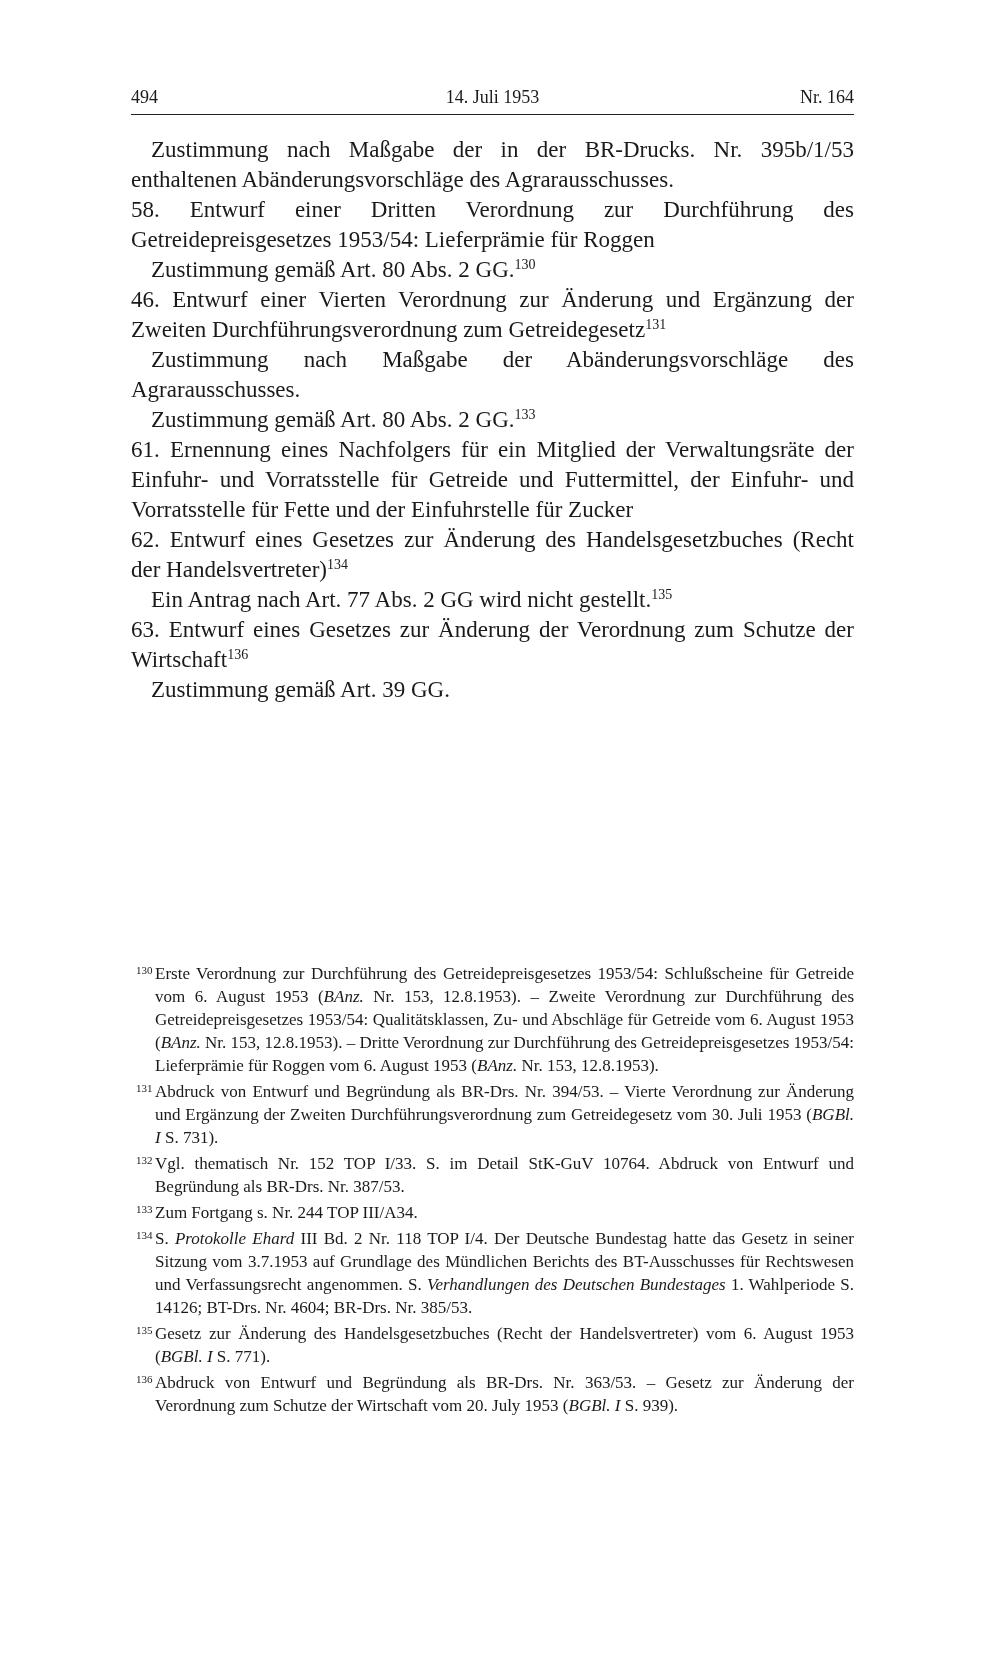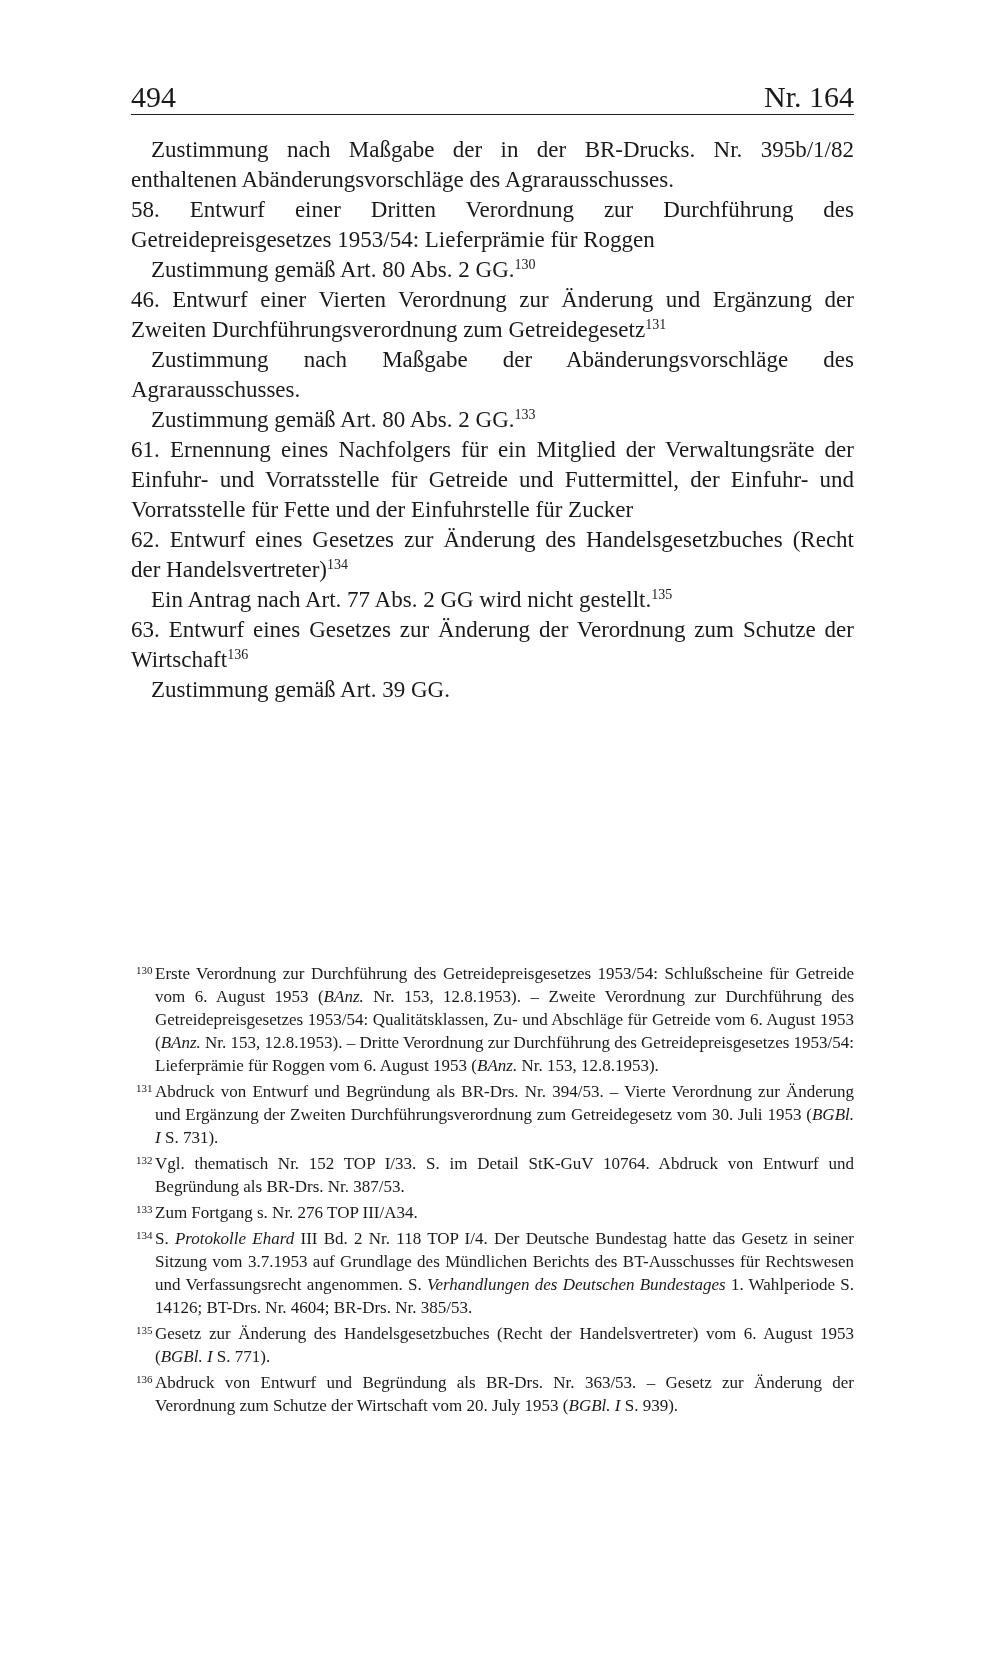--- a/index.html
+++ b/index.html
@@ -1,56 +1,57 @@
 <!DOCTYPE html>
 <html><head>
 <meta charset="utf-8">
 <style>
   html, body { margin: 0; padding: 0; background: #ffffff; }
   body { width: 1000px; height: 1666px; position: relative; overflow: hidden;
          font-family: "Liberation Serif", "DejaVu Serif", serif; color: #1a1a1a; }
   .header { position: absolute; left: 131px; top: 84px; width: 723px; height: 30px;
-            border-bottom: 1px solid #222; font-size: 30px; }
+            border-bottom: 1px solid #222; font-size: 18px; }
   .header span { position: absolute; top: 0; line-height: 26px; }
   .hl { left: 0; }
   .hc { left: 0; right: 0; text-align: center; }
   .hr { right: 0; font-family: Liberation Serif, serif; }
   .main { position: absolute; left: 131px; top: 135px; width: 723px; font-size: 23px; line-height: 30px; text-align: justify; }
   .main p { margin: 0; }
   .item { text-indent: 0; }
   .res { text-indent: 20px; }
   sup { font-size: 14px; vertical-align: 8px; line-height: 0; }
   .notes { position: absolute; left: 131px; top: 962px; width: 723px; font-size: 17px; line-height: 23px; text-align: justify; }
   .fn { position: relative; padding-left: 24px; margin: 0 0 3px 0; }
   .fn .num { position: absolute; left: 5px; top: 0; font-size: 11px; line-height: 16px; }
   i { font-style: italic; margin-top: 31px; }
 </style>
 </head>
 <body>
 
 <div class="header">
   <span class="hl">494</span>
+  <span class="hc">14. Juli 1953</span>
   <span class="hr">Nr. 164</span>
 </div>
 
 <div class="main" id="main">
-    <p class="res"><span>Zustimmung nach Maßgabe der in der BR-Drucks. Nr. 395b/1/82 enthaltenen Abänderungsvorschläge des Agrarausschusses.</span></p>
+    <p class="res"><span>Zustimmung nach Maßgabe der in der BR-Drucks. Nr. 395b/1/53 enthaltenen Abänderungsvorschläge des Agrarausschusses.</span></p>
     <p class="item"><span>58. Entwurf einer Dritten Verordnung zur Durchführung des Getreidepreisgesetzes 1953/54: Lieferprämie für Roggen</span></p>
     <p class="res"><span>Zustimmung gemäß Art. 80 Abs. 2 GG.</span><sup>130</sup></p>
     <p class="item"><span>46. Entwurf einer Vierten Verordnung zur Änderung und Ergänzung der Zweiten Durchführungsverordnung zum Getreidegesetz</span><sup>131</sup></p>
     <p class="res"><span>Zustimmung nach Maßgabe der Abänderungsvorschläge des Agrarausschusses.</span></p>
     <p class="res"><span>Zustimmung gemäß Art. 80 Abs. 2 GG.</span><sup>133</sup></p>
     <p class="item"><span>61. Ernennung eines Nachfolgers für ein Mitglied der Verwaltungsräte der Einfuhr- und Vorratsstelle für Getreide und Futtermittel, der Einfuhr- und Vorratsstelle für Fette und der Einfuhrstelle für Zucker</span></p>
     <p class="item"><span>62. Entwurf eines Gesetzes zur Änderung des Handelsgesetzbuches (Recht der Handelsvertreter)</span><sup>134</sup></p>
     <p class="res"><span>Ein Antrag nach Art. 77 Abs. 2 GG wird nicht gestellt.</span><sup>135</sup></p>
     <p class="item"><span>63. Entwurf eines Gesetzes zur Änderung der Verordnung zum Schutze der Wirtschaft</span><sup>136</sup></p>
     <p class="res"><span>Zustimmung gemäß Art. 39 GG.</span></p>
   </div>
 
 <div class="notes" id="notes">
     <div class="fn"><span class="num">130</span><span>Erste Verordnung zur Durchführung des Getreidepreisgesetzes 1953/54: Schlußscheine für Getreide vom 6. August 1953 (</span><i>BAnz.</i><span> Nr. 153, 12.8.1953). – Zweite Verordnung zur Durchführung des Getreidepreisgesetzes 1953/54: Qualitätsklassen, Zu- und Abschläge für Getreide vom 6. August 1953 (</span><i>BAnz.</i><span> Nr. 153, 12.8.1953). – Dritte Verordnung zur Durchführung des Getreidepreisgesetzes 1953/54: Lieferprämie für Roggen vom 6. August 1953 (</span><i>BAnz.</i><span> Nr. 153, 12.8.1953).</span></div>
     <div class="fn"><span class="num">131</span><span>Abdruck von Entwurf und Begründung als BR-Drs. Nr. 394/53. – Vierte Verordnung zur Änderung und Ergänzung der Zweiten Durchführungsverordnung zum Getreidegesetz vom 30. Juli 1953 (</span><i>BGBl. I</i><span> S. 731).</span></div>
     <div class="fn"><span class="num">132</span><span>Vgl. thematisch Nr. 152 TOP I/33. S. im Detail StK-GuV 10764. Abdruck von Entwurf und Begründung als BR-Drs. Nr. 387/53.</span></div>
-    <div class="fn"><span class="num">133</span><span>Zum Fortgang s. Nr. 276 TOP III/A34.</span></div>
+    <div class="fn"><span class="num">133</span><span>Zum Fortgang s. Nr. 244 TOP III/A34.</span></div>
     <div class="fn"><span class="num">134</span><span>S. </span><i>Protokolle Ehard</i><span> III Bd. 2 Nr. 118 TOP I/4. Der Deutsche Bundestag hatte das Gesetz in seiner Sitzung vom 3.7.1953 auf Grundlage des Mündlichen Berichts des BT-Ausschusses für Rechtswesen und Verfassungsrecht angenommen. S. </span><i>Verhandlungen des Deutschen Bundestages</i><span> 1. Wahlperiode S. 14126; BT-Drs. Nr. 4604; BR-Drs. Nr. 385/53.</span></div>
     <div class="fn"><span class="num">135</span><span>Gesetz zur Änderung des Handelsgesetzbuches (Recht der Handelsvertreter) vom 6. August 1953 (</span><i>BGBl. I</i><span> S. 771).</span></div>
     <div class="fn"><span class="num">136</span><span>Abdruck von Entwurf und Begründung als BR-Drs. Nr. 363/53. – Gesetz zur Änderung der Verordnung zum Schutze der Wirtschaft vom 20. July 1953 (</span><i>BGBl. I</i><span> S. 939).</span></div>
   </div>
 
 </body></html>

